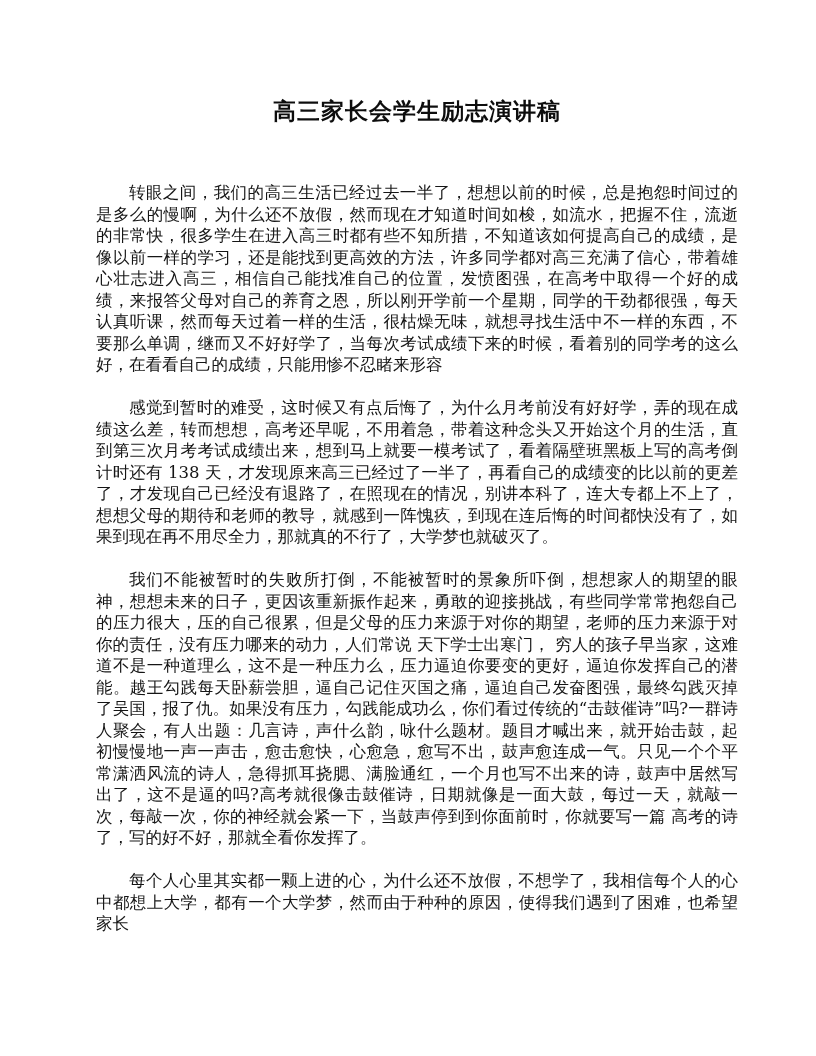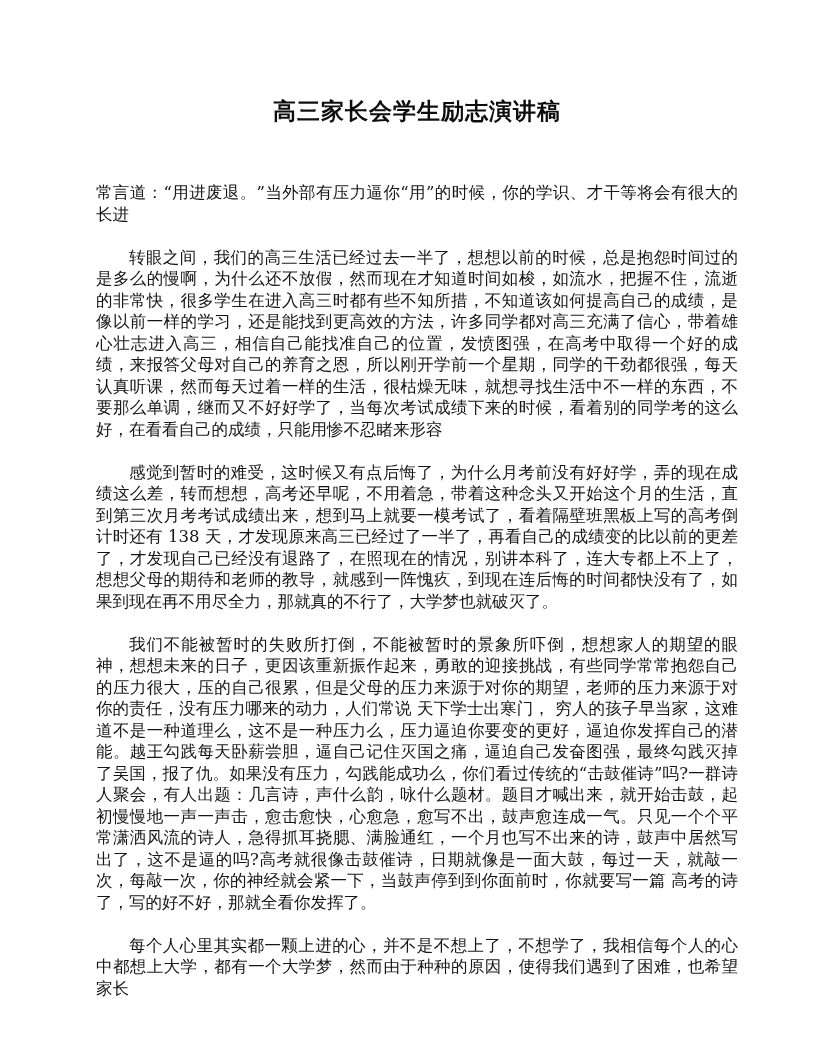--- a/index.html
+++ b/index.html
@@ -40,22 +40,21 @@
   .para.indent {
     text-indent: 2em;
   }
 </style>
 </head>
 <body>
 
 <div class="page">
   <h1 class="doc-title">高三家长会学生励志演讲稿</h1>
 
-  <p class="para">常言道：“用进废退。”当外部有压力逼你“用”的时候，你的学识、才干等将会有很大的长进</p>
 
   <p class="para indent">转眼之间，我们的高三生活已经过去一半了，想想以前的时候，总是抱怨时间过的是多么的慢啊，为什么还不放假，然而现在才知道时间如梭，如流水，把握不住，流逝的非常快，很多学生在进入高三时都有些不知所措，不知道该如何提高自己的成绩，是像以前一样的学习，还是能找到更高效的方法，许多同学都对高三充满了信心，带着雄心壮志进入高三，相信自己能找准自己的位置，发愤图强，在高考中取得一个好的成绩，来报答父母对自己的养育之恩，所以刚开学前一个星期，同学的干劲都很强，每天认真听课，然而每天过着一样的生活，很枯燥无味，就想寻找生活中不一样的东西，不要那么单调，继而又不好好学了，当每次考试成绩下来的时候，看着别的同学考的这么好，在看看自己的成绩，只能用惨不忍睹来形容</p>
 
   <p class="para indent">感觉到暂时的难受，这时候又有点后悔了，为什么月考前没有好好学，弄的现在成绩这么差，转而想想，高考还早呢，不用着急，带着这种念头又开始这个月的生活，直到第三次月考考试成绩出来，想到马上就要一模考试了，看着隔壁班黑板上写的高考倒计时还有 138 天，才发现原来高三已经过了一半了，再看自己的成绩变的比以前的更差了，才发现自己已经没有退路了，在照现在的情况，别讲本科了，连大专都上不上了，想想父母的期待和老师的教导，就感到一阵愧疚，到现在连后悔的时间都快没有了，如果到现在再不用尽全力，那就真的不行了，大学梦也就破灭了。</p>
 
   <p class="para indent">我们不能被暂时的失败所打倒，不能被暂时的景象所吓倒，想想家人的期望的眼神，想想未来的日子，更因该重新振作起来，勇敢的迎接挑战，有些同学常常抱怨自己的压力很大，压的自己很累，但是父母的压力来源于对你的期望，老师的压力来源于对你的责任，没有压力哪来的动力，人们常说 天下学士出寒门， 穷人的孩子早当家，这难道不是一种道理么，这不是一种压力么，压力逼迫你要变的更好，逼迫你发挥自己的潜能。越王勾践每天卧薪尝胆，逼自己记住灭国之痛，逼迫自己发奋图强，最终勾践灭掉了吴国，报了仇。如果没有压力，勾践能成功么，你们看过传统的“击鼓催诗”吗?一群诗人聚会，有人出题：几言诗，声什么韵，咏什么题材。题目才喊出来，就开始击鼓，起初慢慢地一声一声击，愈击愈快，心愈急，愈写不出，鼓声愈连成一气。只见一个个平常潇洒风流的诗人，急得抓耳挠腮、满脸通红，一个月也写不出来的诗，鼓声中居然写出了，这不是逼的吗?高考就很像击鼓催诗，日期就像是一面大鼓，每过一天，就敲一次，每敲一次，你的神经就会紧一下，当鼓声停到到你面前时，你就要写一篇 高考的诗了，写的好不好，那就全看你发挥了。</p>
 
-  <p class="para indent">每个人心里其实都一颗上进的心，并不是不想上了，不想学了，我相信每个人的心中都想上大学，都有一个大学梦，然而由于种种的原因，使得我们遇到了困难，也希望家长</p>
+  <p class="para indent">每个人心里其实都一颗上进的心，为什么还不放假，不想学了，我相信每个人的心中都想上大学，都有一个大学梦，然而由于种种的原因，使得我们遇到了困难，也希望家长</p>
 </div>
 
 </body></html>

